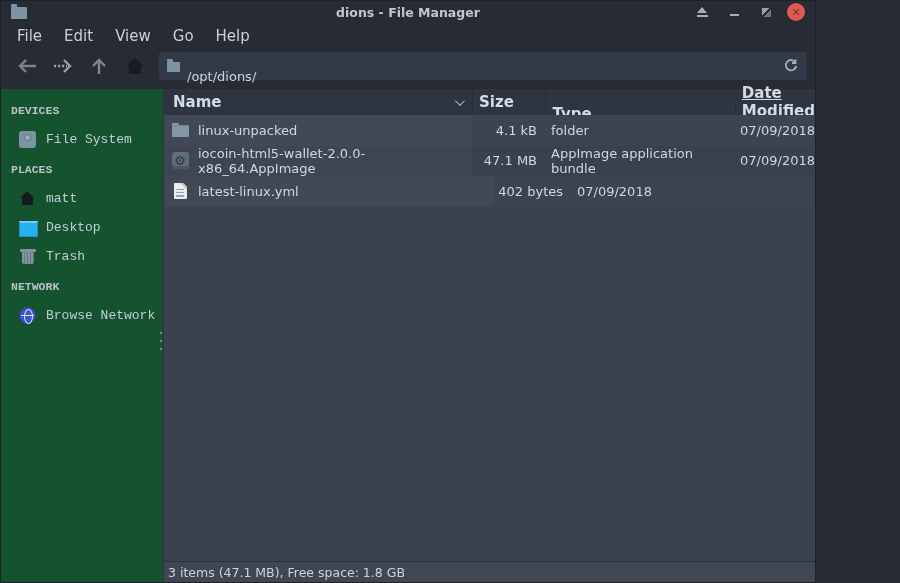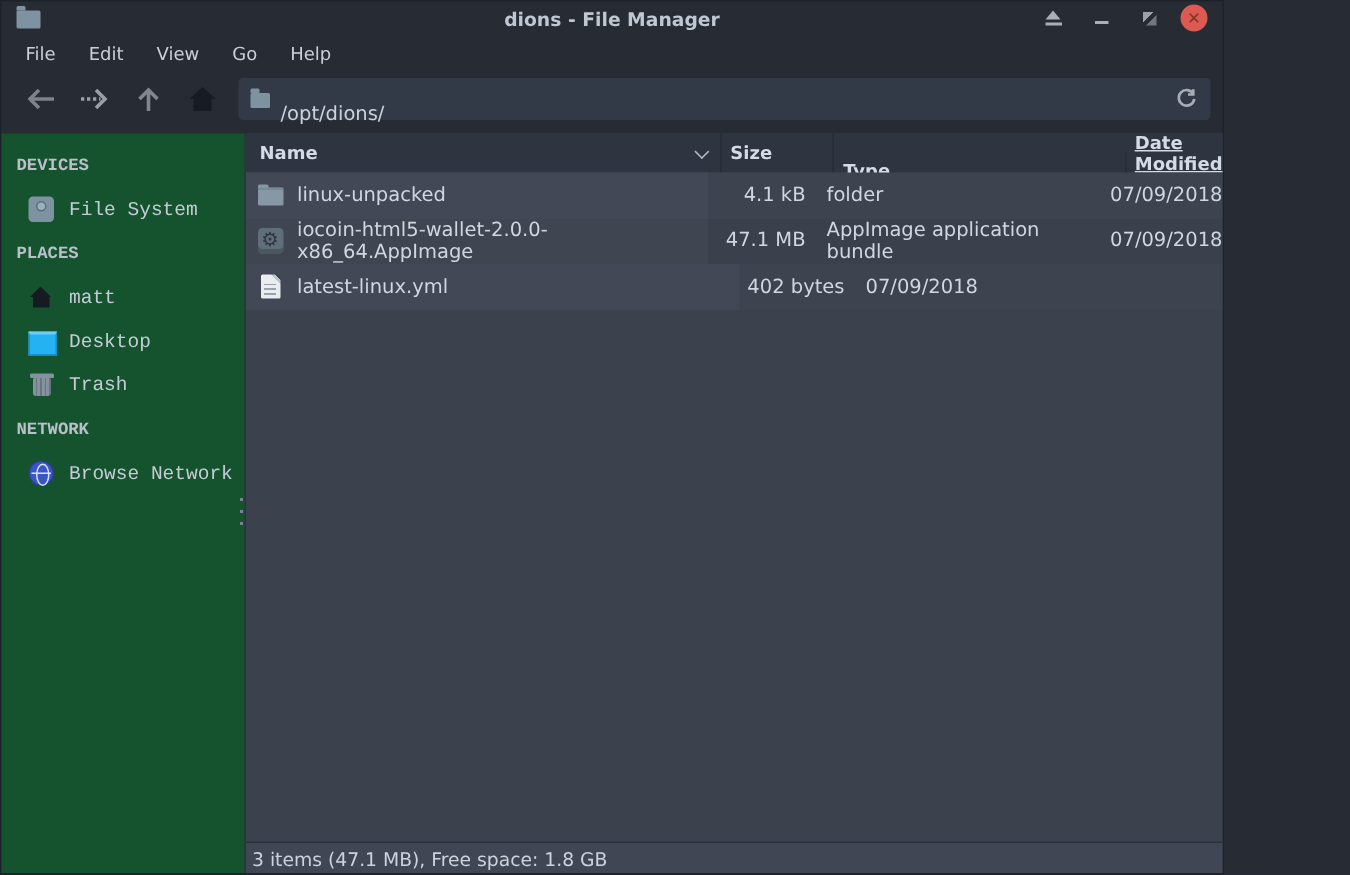--- a/index.html
+++ b/index.html
@@ -22,21 +22,21 @@
   .shade-glyph .bar { width:11px; height:2px; background:#a9afb8; margin-top:1.5px; }
   .min-glyph { width:9px; height:2px; background:#a9afb8; margin-top:6px; }
   .restore-glyph { width:9px; height:9px;
       background:linear-gradient(135deg,#9aa1aa 40%,transparent 40%,transparent 60%,#70767f 60%); }
   .close-btn { width:18px; height:18px; border-radius:50%; background:#dd5a52;
       display:flex; align-items:center; justify-content:center;
       color:#7e332e; font-size:11px; font-weight:bold; line-height:1; }
 
   
   .menubar { height:26px; display:flex; align-items:center; padding-left:5px; flex:0 0 auto; }
-  .menu-item { padding:4px 11px; font-size:12px; color:#c9d0da; }
+  .menu-item { padding:4px 11px; font-size:15px; color:#c9d0da; }
 
   
   .toolbar { height:40px; display:flex; align-items:center; padding:0 8px 6px 8px; flex:0 0 auto; }
   .tb-btn { width:36px; height:30px; display:flex; align-items:center; justify-content:center; flex:0 0 auto; }
   .pathbar { flex:1; height:28px; margin-left:6px; background:#333a47; border-radius:3px;
              display:flex; align-items:center; padding:0 8px; }
   .pathbar .path-text { font-size:13px; color:#ccd3dd; margin-left:7px; flex:1;margin-top:20px; }
   .mini-folder { position:relative; width:13px; height:10px; background:#7e93a2; border-radius:1px; margin-top:2px; }
   .mini-folder::before { content:""; position:absolute; top:-3px; left:0; width:6px; height:3px;
              background:#7e93a2; border-radius:1px 1px 0 0; }
@@ -81,21 +81,21 @@
       box-shadow:0 0 0 0 transparent; }
   .globe-line { position:absolute; top:7.8px; left:2px; width:13px; height:1.4px;
       background:#d9e1fa; z-index:2; }
 
   .drag-handle { position:absolute; right:0px; top:243px; width:3px; height:22px; }
   .drag-handle i { display:block; width:2px; height:2px; background:#7b828c; margin:0 0 6px 0; }
 
   
   .main { flex:1; display:flex; flex-direction:column; background:#3b414d; min-width:0; }
   .list-header { height:26px; display:flex; background:#2e3440; flex:0 0 auto;
-      font-size:12px; font-weight:bold; color:#d4dbe5; align-items:center; }
+      font-size:15px; font-weight:bold; color:#d4dbe5; align-items:center; }
   .hcell { height:100%; display:flex; align-items:center; border-right:1px solid #272c35; }
   .h-name { width:329px; padding-left:9px; justify-content:space-between; padding-right:10px; }
   .h-size { width:78px; padding-left:6px; }
   .h-type { width:202px; padding-left:6px;margin-top:24px; }
   .h-date { flex:1; padding-left:6px; border-right:none;text-decoration:underline; }
   .sort-chevron { width:7px; height:7px; border-right:1.8px solid #b3bac4;
       border-bottom:1.8px solid #b3bac4; transform:rotate(45deg) translateY(-2px); }
 
   .rows { flex:0 0 auto; }
   .row { height:30.5px; display:flex; align-items:center; font-size:13px; color:#d0d7e1; }

